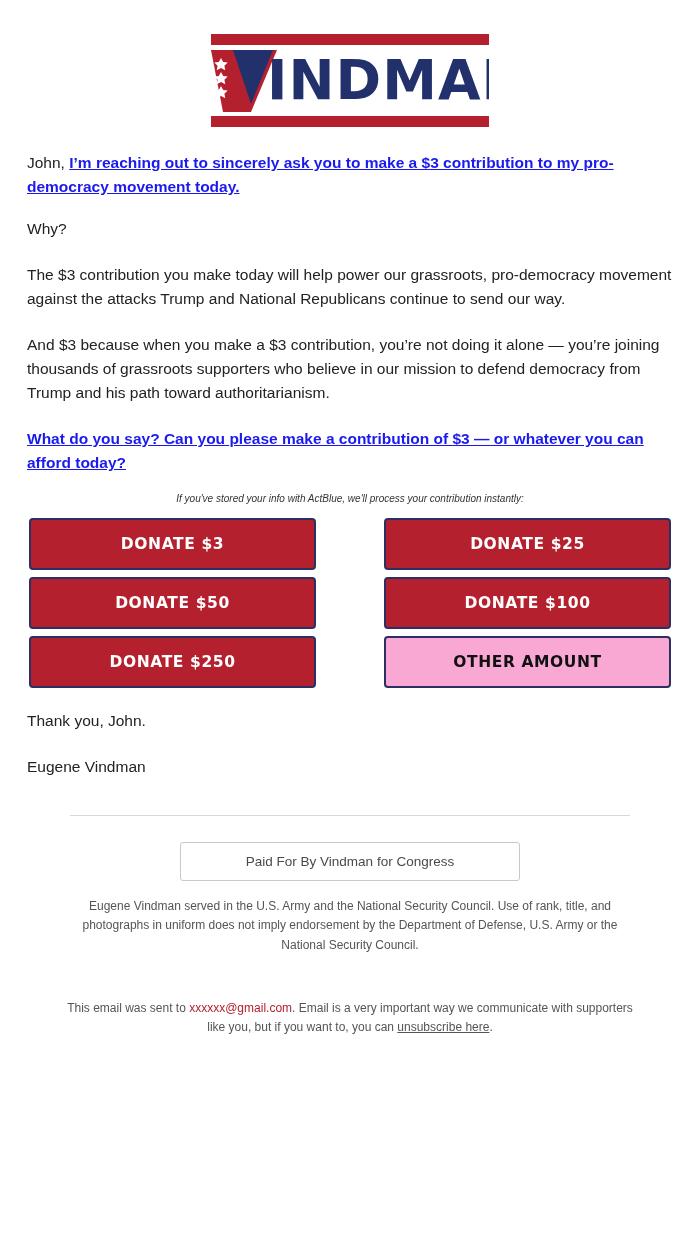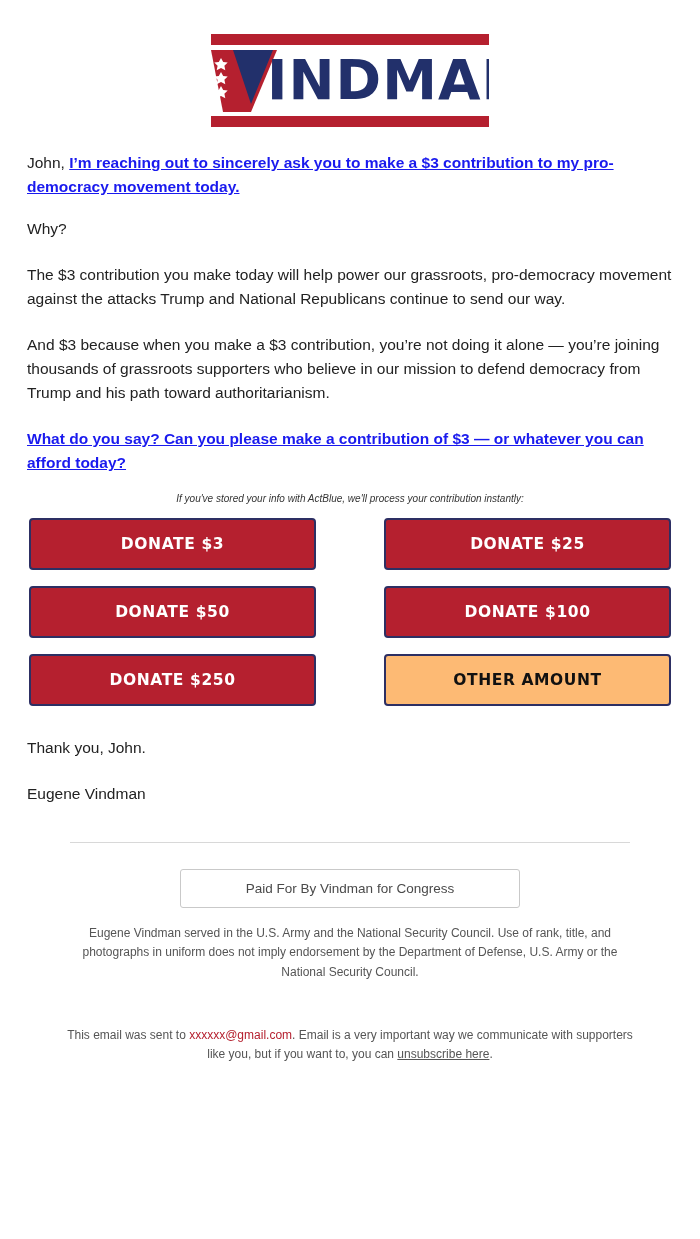--- a/index.html
+++ b/index.html
@@ -93,37 +93,37 @@
   .btn-grid {
     display: flex;
     flex-wrap: wrap;
     justify-content: space-between;
     padding: 0 29px;
   }
   .btn {
     box-sizing: border-box;
     width: 287px;
     height: 52px;
-    margin-bottom: 16px;
+    margin-bottom: 7px;
     background: #b5202f;
     border: 2px solid #2d2f63;
     border-radius: 4px;
     color: #ffffff;
     font-family: "DejaVu Sans", sans-serif;
     font-weight: bold;
     font-size: 15.5px;
     letter-spacing: 0.6px;
     display: flex;
     align-items: center;
     justify-content: center;
     cursor: pointer;
     text-decoration: none;
   }
   .btn.other {
-    background: #fdba74;
+    background: #f9a8d4;
     color: #111111;
   }
 
   
   .signoff {
     padding: 14px 27px 0 27px;
   }
   .signoff p {
     font-size: 15.5px;
     line-height: 1.55;

